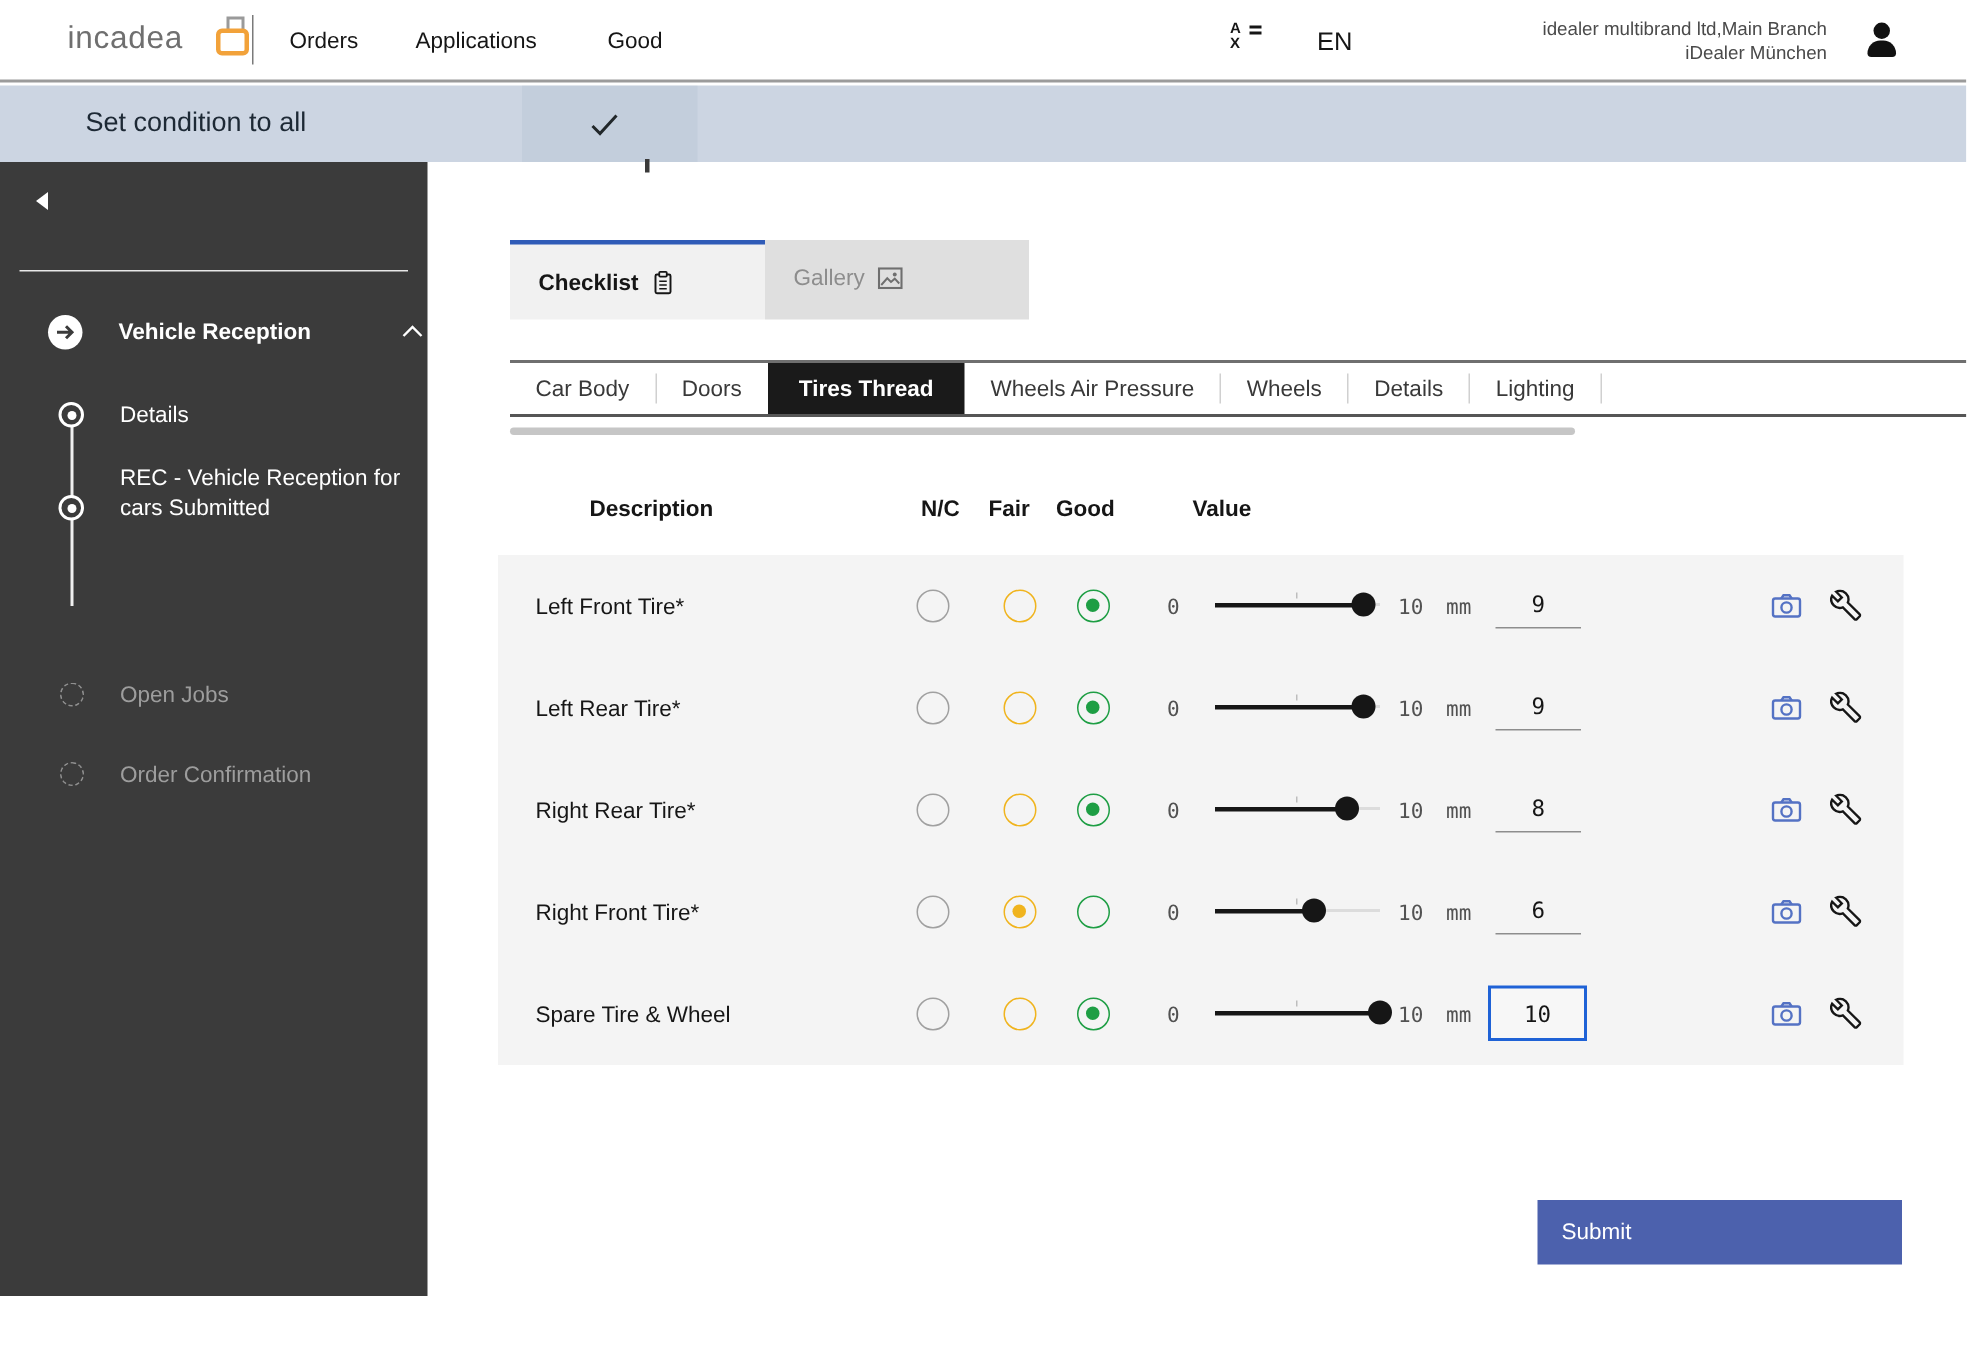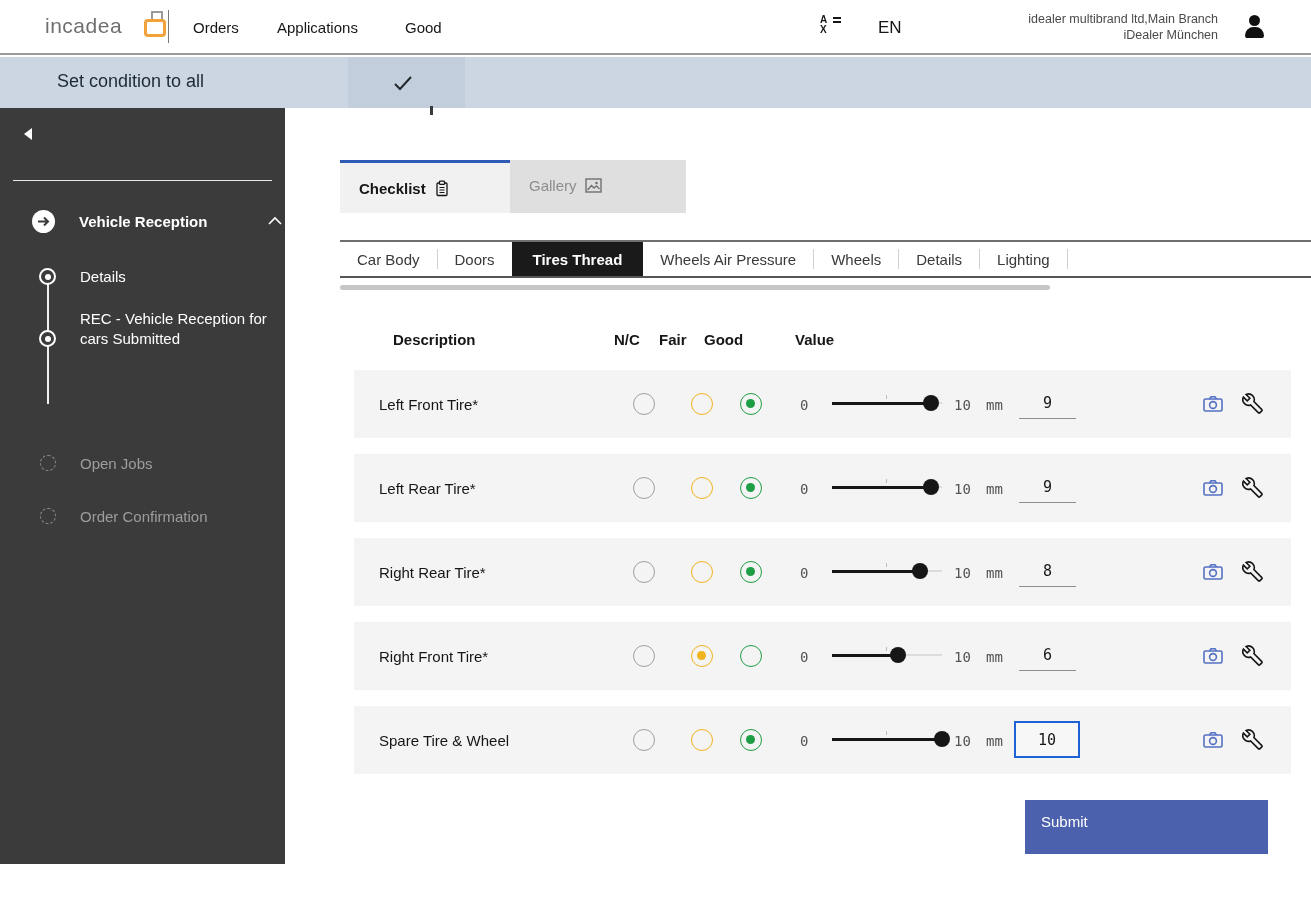--- a/index.html
+++ b/index.html
@@ -64,21 +64,21 @@
     border-top:2px solid #6f6f6f; border-bottom:2px solid #565656; background:#fff; display:flex; align-items:stretch; overflow:hidden; }
   .cat-tab { display:flex; align-items:center; padding:0 17px; font-size:15px; color:#393939; white-space:nowrap; cursor:pointer; }
   .cat-tab.active { background:#1a1a1a; color:#fff; font-weight:bold; padding:0 21px; }
   .cat-sep { width:1px; height:20px; background:#d0d0d0; align-self:center; }
   .scroll-indicator { position:absolute; left:340px; top:285px; width:710px; height:5px; background:#c6c6c6; border-radius:3px; }
 
   
   .table-header { position:absolute; top:331px; font-size:15px; font-weight:bold; color:#161616; }
   .th-desc { left:365px;margin-left:28px; } .th-nc { left:614px; } .th-fair { left:659px; } .th-good { left:704px; } .th-value { left:795px; }
 
-  .rows-wrap { position:absolute; left:354px; top:370px; width:937px; display:flex; flex-direction:column; gap:16px; }
+  .rows-wrap { position:absolute; left:332px; top:370px; width:937px; display:flex; flex-direction:column; }
   .check-row { position:relative; width:937px; height:68px; background:#f4f4f4; }
   .row-label { position:absolute; left:25px; top:26px; font-size:15px; color:#161616; }
   .radio { position:absolute; top:23px; width:22px; height:22px; border-radius:50%; border:1.5px solid #a0a0a0; background:#f4f4f4; cursor:pointer; }
   .radio.nc { left:279px; }
   .radio.fair { left:337px; border-color:#f0b41e; }
   .radio.good { left:386px; border-color:#1e9e44; }
   .radio .dot { display:none; position:absolute; left:5px; top:5px; width:9px; height:9px; border-radius:50%; }
   .radio.selected .dot { display:block; }
   .radio.fair .dot { background:#f0b41e; }
   .radio.good .dot { background:#1e9e44; }
@@ -90,21 +90,21 @@
   .slider-thumb { position:absolute; top:0; width:16px; height:16px; border-radius:50%; background:#161616; }
   .slider-max { position:absolute; left:600px; top:27px; font-size:14px; color:#525252; }
   .slider-unit { position:absolute; left:632px; top:27px; font-size:14px; color:#525252; }
   .value-input { position:absolute; left:665px; top:17px; width:57px; height:32px; background:transparent;
     border:none; border-bottom:1px solid #8d8d8d; text-align:center; font-family:"DejaVu Sans Mono", monospace;
     font-size:15px; color:#161616; outline:none; }
   .check-row.focused .value-input { left:660px; top:15px; width:66px; height:37px; border:2px solid #1f62d6; background:#f7f7f7; }
   .icon-btn { position:absolute; top:23px; width:22px; height:22px; cursor:pointer; }
   .icon-camera { left:848px; } .icon-wrench { left:888px; }
 
-  .submit-btn { position:absolute; left:1025px; top:800px; width:243px; height:54px; background:#4c61ad;
+  .submit-btn { position:absolute; left:1025px; top:800px; width:243px; height:43px; background:#4c61ad;
     color:#fff; font-size:15px; text-align:left; padding:13px 0 0 16px; cursor:pointer; }
 
   
   .footer-bar { position:absolute; left:0; top:866px; width:1311px; height:47px; background:#fff; border-top:2px solid #3b3b3b; }
   .footer-btn { position:absolute; top:2px; height:45px; color:#fff; font-size:15px; cursor:pointer; }
   .goback-btn { left:705px; width:250px; background:#474747; }
   .next-btn { left:1010px; width:247px; background:#4c61ad; }
   .footer-btn .btn-label { position:absolute; left:16px; top:13px; }
   .footer-btn .btn-icon { position:absolute; right:14px; top:13px; }
 </style>

